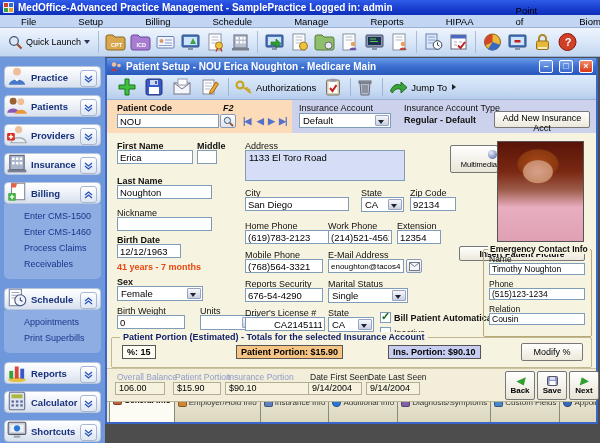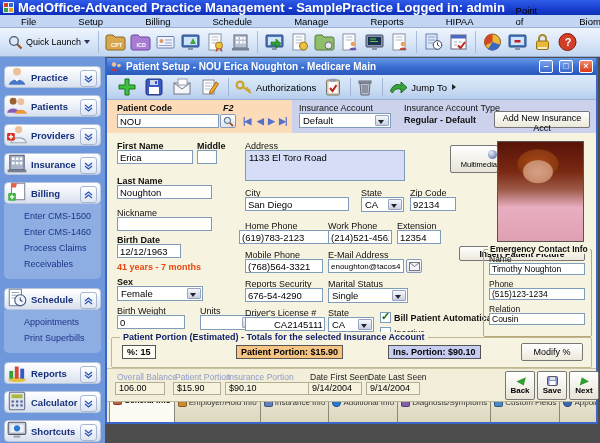--- a/index.html
+++ b/index.html
@@ -1,19 +1,19 @@
 <!DOCTYPE html>
 <html><head>
 <meta charset="utf-8">
 <style>
   html,body{margin:0;padding:0;background:#4d4d4d;font-family:"Liberation Sans",sans-serif;}
   #root{position:relative;width:600px;height:443px;overflow:hidden;background:#4d4d4d;font-size:10px;color:#000;}
   
   .titlebar{position:absolute;left:0;top:0;width:600px;height:15px;background:linear-gradient(180deg,#2f5ce8 0%,#1a3fd0 55%,#0d2fb8 100%);display:flex;align-items:center;gap:4px;padding-left:3px;box-sizing:border-box;}
-  .titlebar .t-text{color:#fff;font-weight:bold;font-size:13px;white-space:nowrap;}
+  .titlebar .t-text{color:#fff;font-weight:bold;font-size:10px;white-space:nowrap;}
   .appico{width:11px;height:11px;flex:none;}
   .menubar{position:absolute;left:0;top:15px;width:600px;height:13px;background:#c2d5f2;display:flex;align-items:center;gap:0;border-bottom:1px solid #9ab0d4;box-sizing:border-box;}
   .menu{padding:0 21px;font-size:9.5px;cursor:default;}
   .toolbar{position:absolute;left:0;top:28px;width:600px;height:29px;background:linear-gradient(180deg,#eef4fd 0%,#d8e6f8 55%,#c2d6f0 100%);border-bottom:1px solid #98aed0;display:flex;align-items:center;box-sizing:border-box;padding-left:4px;}
   .ql{display:flex;align-items:center;gap:3px;padding:2px 4px;border-radius:3px;}
   .ql span{font-size:9px;}
   .caret{width:0;height:0;border:3px solid transparent;border-top:4px solid #335;margin-top:3px;}
   .tsep{width:1px;height:22px;background:#a8bcd8;margin:0 4px;flex:none;}
   .ti{width:21px;height:20px;flex:none;margin:0 2px;cursor:pointer;}
   .ti svg{display:block;}
@@ -546,21 +546,21 @@
 
         <span class="lbl" style="left:138px;top:8px;">Address</span>
         <div class="ta" style="left:138px;top:17px;width:160px;height:31px;">1133 El Toro Road</div>
         <span class="lbl" style="left:138px;top:55px;">City</span>
         <input class="fld" style="left: 138px; top: 64px; width: 104px;" readonly="" value="San Diego">
         <span class="lbl" style="left:254px;top:55px;">State</span>
         <span class="combo" style="left:254px;top:64px;width:43px;"><span>CA</span><i class="ca"></i></span>
         <span class="lbl" style="left:303px;top:55px;">Zip Code</span>
         <input class="fld" style="left: 303px; top: 64px; width: 46px;" readonly="" value="92134">
         <span class="lbl" style="left:138px;top:88px;">Home Phone</span>
-        <input class="fld" style="left: 132px; top: 97px; width: 93px;" readonly="" value="(619)783-2123">
+        <input class="fld" style="left: 138px; top: 97px; width: 93px;" readonly="" value="(619)783-2123">
         <span class="lbl" style="left:221px;top:88px;">Work Phone</span>
         <input class="fld" style="left: 221px; top: 97px; width: 64px;" readonly="" value="(214)521-4562">
         <span class="lbl" style="left:290px;top:88px;">Extension</span>
         <input class="fld" style="left: 290px; top: 97px; width: 44px;" readonly="" value="12354">
         <span class="lbl" style="left:138px;top:117px;">Mobile Phone</span>
         <input class="fld" style="left: 138px; top: 126px; width: 78px;" readonly="" value="(768)564-3321">
         <span class="lbl" style="left:221px;top:117px;">E-Mail Address</span>
         <input class="fld" style="left: 221px; top: 126px; width: 76px; font-size: 8px;" readonly="" value="enoughton@tacos4u.com">
         <span class="sbtn" style="left:299px;top:126px;">
             <svg width="11" height="9" viewBox="0 0 11 9">

